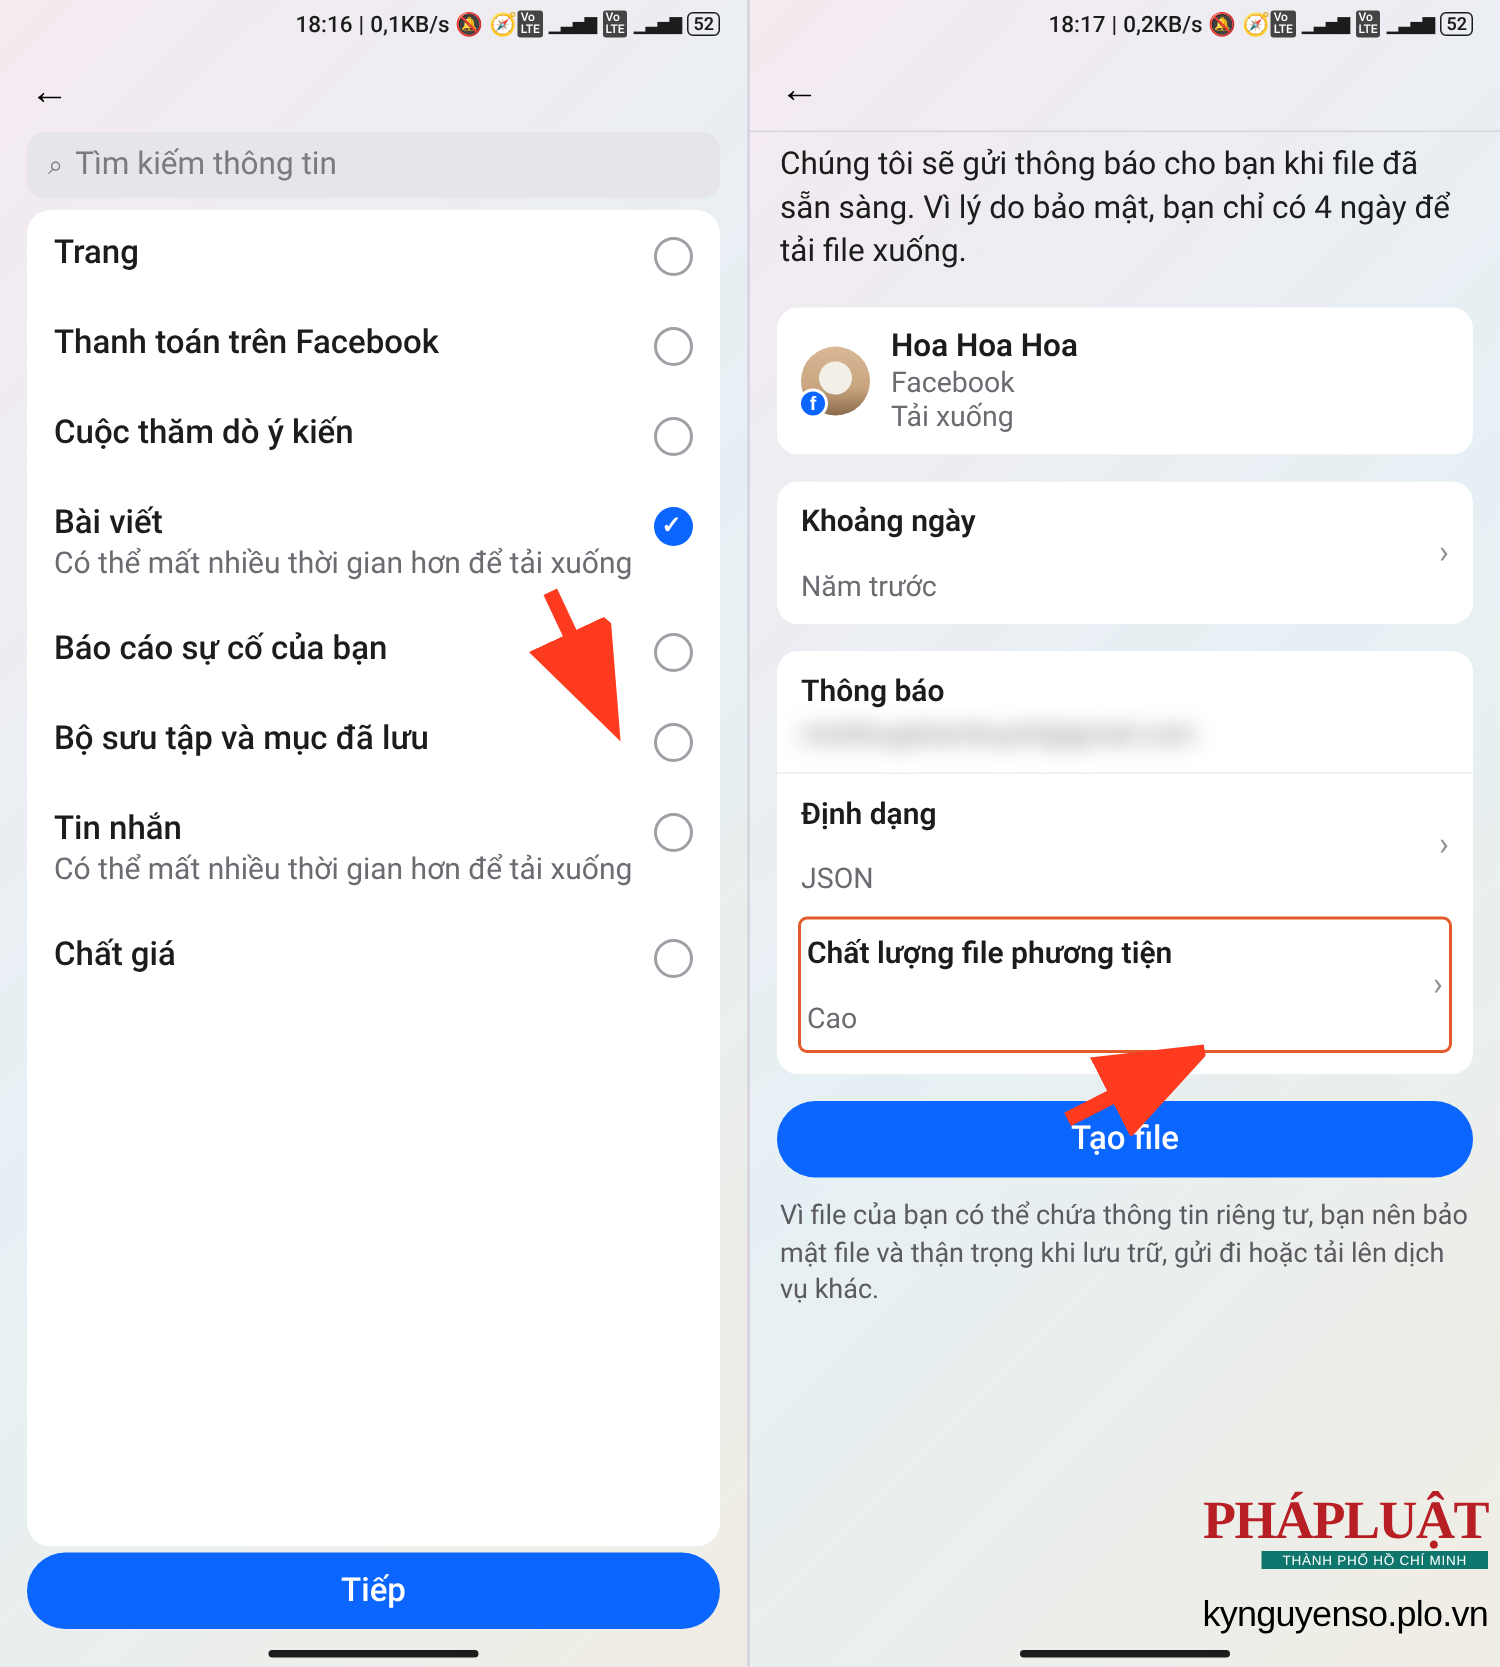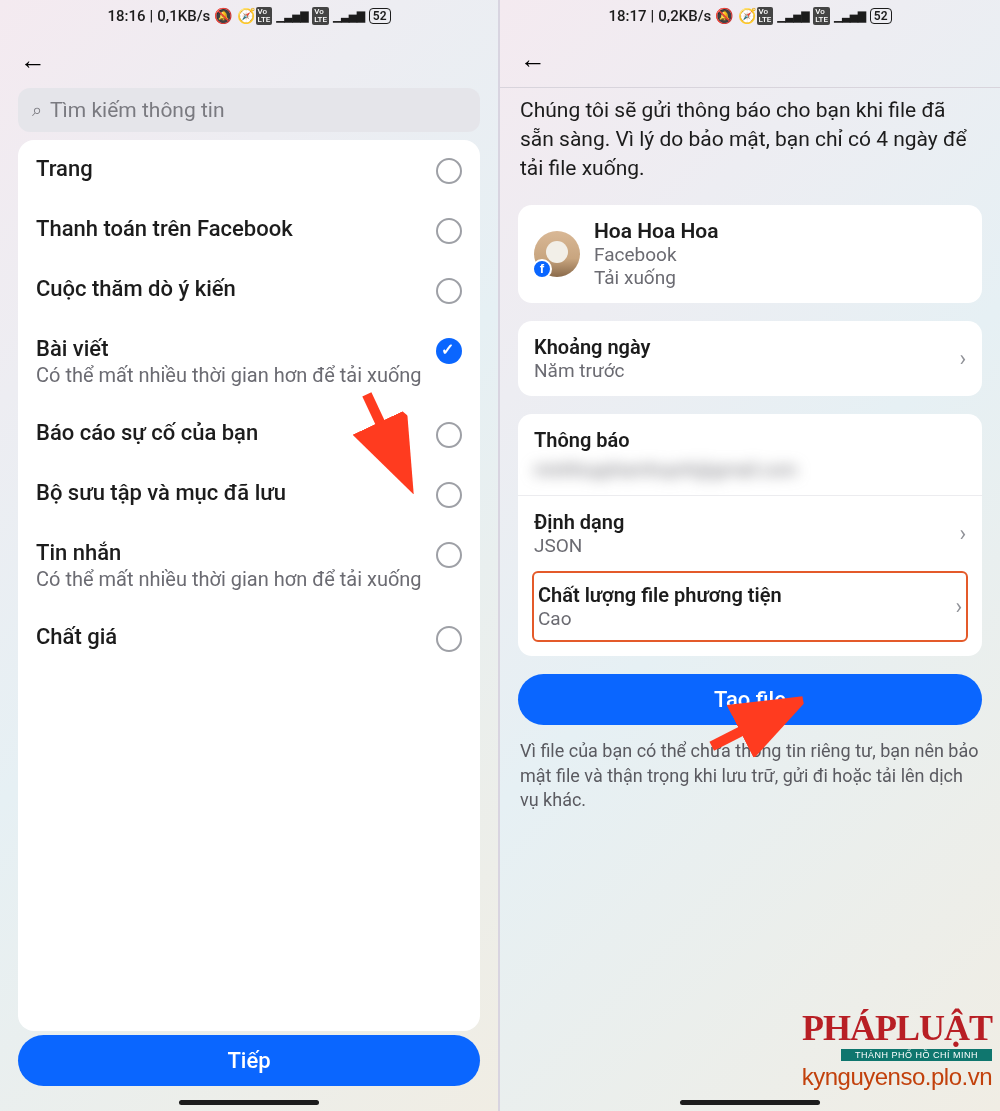--- a/index.html
+++ b/index.html
@@ -1,19 +1,19 @@
 <!DOCTYPE html>
 <html><head>
 <meta charset="utf-8">
 <style>
   * { box-sizing: border-box; margin: 0; padding: 0; font-family: -apple-system, BlinkMacSystemFont, 'Segoe UI', Roboto, Helvetica, Arial, sans-serif; }
   body { width: 1000px; height: 1111px; background: #e8e4f2; display: flex; overflow: hidden; }
   .phone { width: 500px; height: 1111px; background: linear-gradient(135deg, #f4eaf0 0%, #e6f0f4 50%, #f0ede4 100%); position: relative; display: flex; flex-direction: column; }
   .phone.left { border-right: 2px solid #d8d4e0; }
-  .statusbar { height: 32px; display: flex; align-items: center; justify-content: center; padding: 0 18px; font-size: 15px; font-weight: 500; color: #1c1c1c; }
+  .statusbar { height: 32px; display: flex; align-items: center; justify-content: flex-end; padding: 0 18px; font-size: 15px; font-weight: 500; color: #1c1c1c; }
   .statusbar .statusbar-left { display:flex; align-items:center; gap:4px; }
   .statusbar .statusbar-right { display: flex; align-items: center; gap: 4px; }
   .bell-mute { font-size: 15px; }
   .compass { color: #ff7a00; font-size: 15px; }
   .sig { font-size: 11px; letter-spacing: -0.5px; }
   .batt-box { border: 1.5px solid #1c1c1c; border-radius: 4px; padding: 0px 3px; font-size: 12px; font-weight:600; line-height: 14px; }
   .lte-badge { font-size: 8px; background:#444; color:#fff; border-radius:2px; padding:1px 2px; line-height:8px; }
 
   .navbar { height: 56px; display: flex; align-items: center; padding: 0 12px; }
   .back-arrow { font-size: 26px; padding: 8px; cursor: pointer; }
@@ -41,42 +41,42 @@
   .avatar { width: 46px; height: 46px; border-radius: 50%; background: linear-gradient(180deg, #d9b896 0%, #c8a57f 60%, #8a6a4a 100%); position:relative; overflow:hidden; }
   .avatar::after { content:""; position:absolute; left:12px; top:10px; width:22px; height:22px; background:#f2efe8; border-radius:50%; }
   .fb-badge { position: absolute; bottom: -2px; left: -2px; width: 20px; height: 20px; background: #0a66ff; border-radius: 50%; border: 2px solid #fff; display:flex; align-items:center; justify-content:center; }
   .fb-badge::after { content:"f"; color:#fff; font-weight:700; font-size:13px; font-family: Arial; }
   .profile-text .name { font-size: 21px; font-weight: 600; color:#1c1c1c; }
   .profile-text .src  { font-size: 19px; color: #6b6b72; }
   .profile-text .act  { font-size: 19px; color: #6b6b72; }
 
   .setting-row { padding: 14px 16px; display:flex; align-items:center; justify-content:space-between; }
   .setting-row .st-text .st-label { font-size: 20px; font-weight: 600; color:#1c1c1c; }
-  .setting-row .st-text .st-value { font-size: 19px; color:#6b6b72; margin-top:0; }
+  .setting-row .st-text .st-value { font-size: 19px; color:#6b6b72; margin-top:20px; }
   .chev { font-size: 22px; color:#909298; }
   .divider-thin { height:1px; background:#ececef; margin: 0 0; }
 
   .notif-row { padding: 14px 16px; }
   .notif-row .st-label { font-size: 20px; font-weight: 600; color:#1c1c1c; margin-bottom:6px; }
   .blurred { filter: blur(7px); font-size:18px; color:#6b6b72; line-height:1.3; }
 
   .media-quality { border: 2px solid #e45a2a; border-radius: 6px; margin: 0 14px 14px 14px; }
 
   .create-btn { background:#0a66ff; color:#fff; text-align:center; padding:13px; font-size:22px; border-radius:28px; font-weight:500; margin: 0 0 14px 0; cursor:pointer;}
   .footnote { font-size: 18px; color:#5a5a60; line-height:1.35; padding: 0 2px; }
 
   .red-arrow { position: absolute; pointer-events: none; }
   .red-arrow.a1 { left: 335px; top: 410px; transform: rotate(40deg); }
   .red-arrow.a2 { left: 697px; top: 697px; transform: rotate(-10deg); }
   .arrow-svg { display:block; }
 
   .watermark { position: absolute; right: 8px; bottom: 20px; text-align: right; }
   .wm-line1 { font-family: Georgia, 'Times New Roman', serif; font-weight: 900; font-size: 36px; color: #b81f25; letter-spacing: -1px; line-height: 0.8; }
   .wm-sub { font-size: 9px; color:#fff; background:#0f766e; display:inline-block; padding:1px 14px; letter-spacing:0.5px; font-family: Arial; font-weight:400; margin-top:-2px; }
-  .wm-line2 { font-family: Arial; font-size: 24px; color:#c2410c; font-weight:500; margin-top:1px; letter-spacing:-0.5px; }
+  .wm-line2 { font-family: Arial; font-size: 24px; color:#000000; font-weight:500; margin-top:16px; letter-spacing:-0.5px; }
 
 </style>
 </head>
 <body>
 
 <div class="phone left">
   <div class="statusbar">
     <div class="statusbar-left">
       <span>18:16</span>
       <span>|</span>

